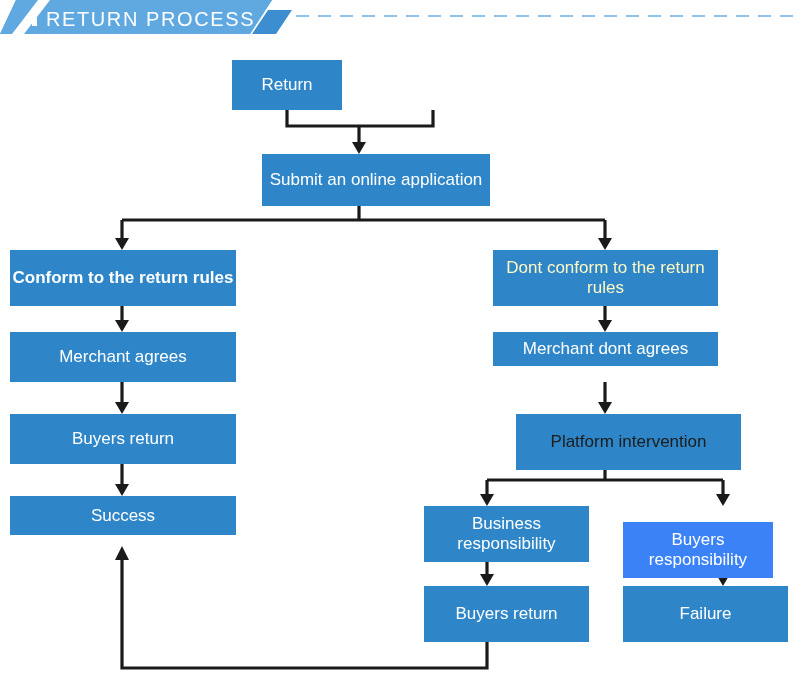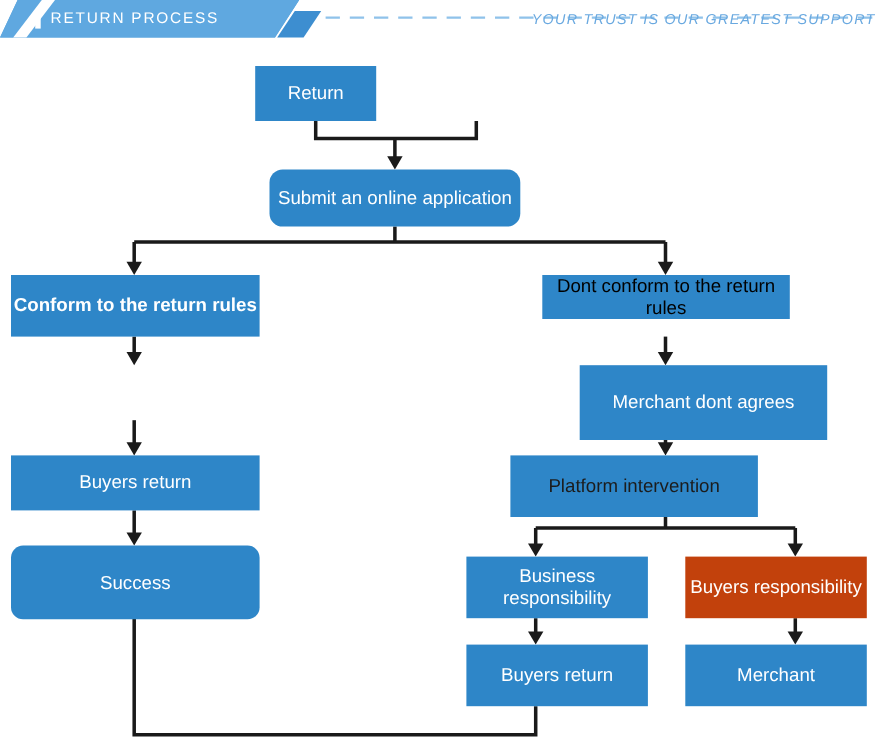--- a/index.html
+++ b/index.html
@@ -21,21 +21,21 @@
     left: 0; top: 0;
     width: 800px; height: 38px;
   }
   #header-svg {
     position: absolute;
     left: 0; top: 0;
   }
   #header-title {
     position: absolute;
     left: 46px; top: 8px;
-    font-size: 14px;
+    font-size: 20px;
     letter-spacing: 1.6px;
     color: #ffffff;
     font-weight: 400;
     white-space: nowrap;
   }
   #header-bar {
     position: absolute;
     left: 32px; top: 11px;
     width: 5px; height: 15px;
     background: #ffffff;
@@ -87,21 +87,20 @@
     <polygon points="16,0 272,0 250,34 0,34" fill="#5fa8e0"></polygon>
 
     <polygon points="38,0 50,0 24,34 12,34" fill="#ffffff"></polygon>
 
     <polygon points="268,10 292,10 276,34 252,34" fill="#3d8ed0"></polygon>
 
     <line x1="296" y1="16" x2="800" y2="16" stroke="#8fc2ea" stroke-width="2" stroke-dasharray="13,9"></line>
   </svg>
   <div id="header-bar"></div>
   <div id="header-title">RETURN PROCESS</div>
-  <div id="header-tagline">YOUR TRUST IS OUR GREATEST SUPPORT</div>
 </div>
 
 <div id="flow">
 
   <svg id="connectors" width="800" height="642">
     <defs>
       <marker id="arrow-down" viewBox="0 0 12 12" refX="6" refY="10" markerWidth="9" markerHeight="9" orient="auto-start-reverse">
         <path d="M 1 1 L 6 11 L 11 1 z" fill="#1a1a1a"></path>
       </marker>
     </defs>
@@ -141,25 +140,26 @@
       <polygon points="480,536 494,536 487,548" fill="#1a1a1a" stroke="none"></polygon>
       <path d="M 723 524 L 723 538"></path>
       <polygon points="716,536 730,536 723,548" fill="#1a1a1a" stroke="none"></polygon>
 
       <path d="M 487 604 L 487 630 L 122 630 L 122 520"></path>
       <polygon points="115,522 129,522 122,508" fill="#1a1a1a" stroke="none"></polygon>
     </g>
   </svg>
 
   <div class="node" style="left: 232px; top: 22px; width: 110px; height: 50px; background: rgb(46, 134, 200); color: rgb(255, 255, 255);">Return</div>
-  <div class="node" style="left: 245px; top: 116px; width: 228px; height: 52px; background: rgb(46, 134, 200); color: rgb(255, 255, 255); border-radius: 12px;">Submit an online application</div>
+  <div class="node" style="left: 262px; top: 116px; width: 228px; height: 52px; background: rgb(46, 134, 200); color: rgb(255, 255, 255);">Submit an online application</div>
   <div class="node" style="left: 10px; top: 212px; width: 226px; height: 56px; background: rgb(46, 134, 200); color: rgb(255, 255, 255); font-weight: bold;">Conform to the return rules</div>
+  <div class="node" style="left: 10px; top: 294px; width: 226px; height: 50px; background: rgb(46, 134, 200); color: rgb(255, 255, 255);">Merchant agrees</div>
   <div class="node" style="left: 10px; top: 376px; width: 226px; height: 50px; background: rgb(46, 134, 200); color: rgb(255, 255, 255);">Buyers return</div>
-  <div class="node" style="left: 10px; top: 458px; width: 226px; height: 67px; background: rgb(46, 134, 200); color: rgb(255, 255, 255); border-radius: 11px;">Success</div>
-  <div class="node" style="left: 493px; top: 212px; width: 225px; height: 40px; background: rgb(46, 134, 200); color: #000000;">Dont conform to the return rules</div>
-  <div class="node" style="left: 493px; top: 294px; width: 225px; height: 68px; background: rgb(46, 134, 200); color: rgb(255, 255, 255); margin-left: 34px;">Merchant dont agrees</div>
-  <div class="node dark" style="left: 464px; top: 376px; width: 225px; height: 56px; background: rgb(46, 134, 200); color: rgb(28, 28, 28);">Platform intervention</div>
+  <div class="node" style="left: 10px; top: 458px; width: 226px; height: 39px; background: rgb(46, 134, 200); color: rgb(255, 255, 255);">Success</div>
+  <div class="node" style="left: 493px; top: 212px; width: 225px; height: 56px; background: rgb(46, 134, 200); color: #fef9c3;">Dont conform to the return rules</div>
+  <div class="node" style="left: 493px; top: 294px; width: 225px; height: 34px; background: rgb(46, 134, 200); color: rgb(255, 255, 255);">Merchant dont agrees</div>
+  <div class="node dark" style="left: 516px; top: 376px; width: 225px; height: 56px; background: rgb(46, 134, 200); color: rgb(28, 28, 28);">Platform intervention</div>
   <div class="node" style="left: 424px; top: 468px; width: 165px; height: 56px; background: rgb(46, 134, 200); color: rgb(255, 255, 255);">Business responsibility</div>
-  <div class="node" style="left: 623px; top: 468px; width: 165px; height: 56px; background: #c2410c; color: rgb(255, 255, 255);">Buyers responsibility</div>
+  <div class="node" style="left: 623px; top: 484px; width: 150px; height: 56px; background: #3b82f6; color: rgb(255, 255, 255);">Buyers responsibility</div>
   <div class="node" style="left: 424px; top: 548px; width: 165px; height: 56px; background: rgb(46, 134, 200); color: rgb(255, 255, 255);">Buyers return</div>
-  <div class="node" style="left: 623px; top: 548px; width: 165px; height: 56px; background: rgb(46, 134, 200); color: rgb(255, 255, 255);">Merchant</div>
+  <div class="node" style="left: 623px; top: 548px; width: 165px; height: 56px; background: rgb(46, 134, 200); color: rgb(255, 255, 255);">Failure</div>
 
 </div>
 
 </body></html>

